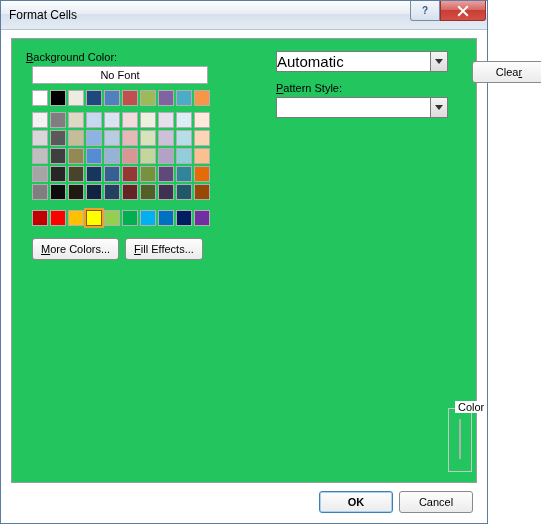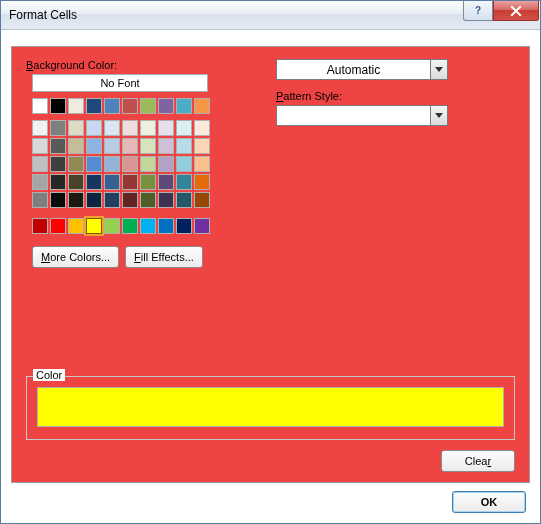--- a/index.html
+++ b/index.html
@@ -8,27 +8,26 @@
     padding: 0;
     background: #fff;
     font-family: "Segoe UI", Tahoma, sans-serif;
     font-size: 11px;
     color: #000;
     width: 541px;
     height: 524px;
     overflow: hidden;
   }
   .window {
-    width: 541px;
+    width: 488px;
     height: 524px;
     border: 1px solid #5a7ca0;
     background: #fff;
     display: flex;
     flex-direction: column;
-    gap: 8px;
   }
   .titlebar {
     height: 29px;
     background: linear-gradient(#fdfefe, #e8edf4 45%, #d7e0ec 46%, #e4ebf3);
     border-bottom: 1px solid #b6c4d6;
     display: flex;
     align-items: center;
     position: relative;
   }
   .titlebar .title {
@@ -91,25 +90,25 @@
   .tab.active {
     background: #fff;
     border-bottom: 1px solid #fff;
     z-index: 3;
     padding-top: 4px;
     top: 0;
   }
   .tabbody {
     border: 1px solid #9c9c9c;
     flex: 1;
-    background: #ef4444;
+    background: #22c55e;
     padding: 12px 14px 10px 14px;
     position: relative;
     display: flex;
-    flex-direction: column;
+    flex-direction: row;
   }
   .row-top {
     display: flex;
     gap: 40px;
   }
   .left-col { width: 210px; }
   .right-col { flex: 1; }
   .lbl { font-size: 11px; margin-bottom: 3px; display: block; }
   .underline { text-decoration: underline; }
   .nocolor-btn {
@@ -153,21 +152,21 @@
   .eff-row { margin-top: 12px; margin-left: 6px; display: flex; gap: 6px; }
   .combo {
     width: 172px;
     height: 21px;
     border: 1px solid #7a7a7a;
     background: #fff;
     display: flex;
     align-items: center;
     position: relative;
   }
-  .combo .val { flex: 1; text-align: center; font-size: 12px; }
+  .combo .val { flex: 1; font-size: 15px; }
   .combo .arrow {
     width: 17px;
     height: 100%;
     border-left: 1px solid #7a7a7a;
     background: linear-gradient(#f4f4f4,#dcdcdc);
     display: flex;
     align-items: center;
     justify-content: center;
   }
   .fieldset-sample {
@@ -356,16 +355,17 @@
       </div>
 
       <div class="clear-row">
         <button class="btn" style="width:74px">Clea<span class="underline">r</span></button>
       </div>
 
     </div>
 
     <div class="dlg-buttons">
       <button class="btn default">OK</button>
+      <button class="btn">Cancel</button>
     </div>
 
   </div>
 </div>
 
 </body></html>

